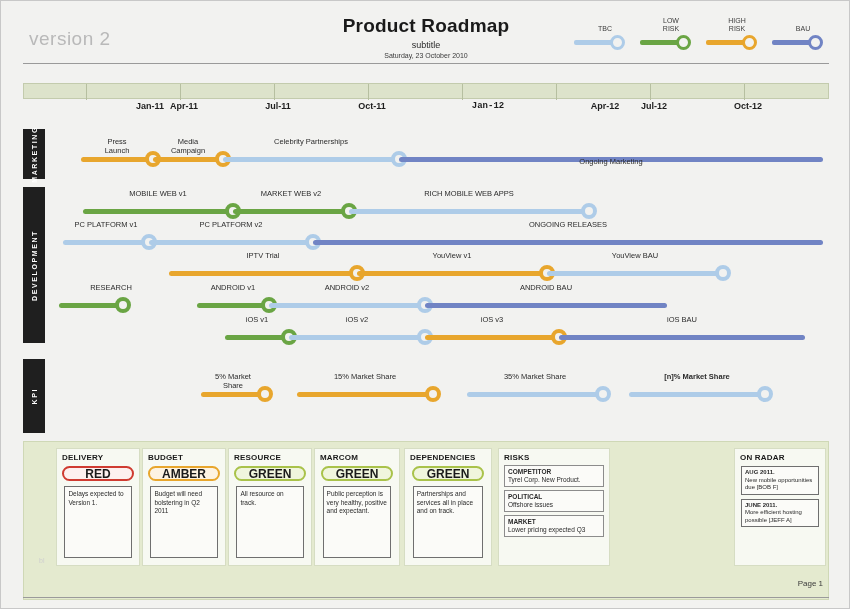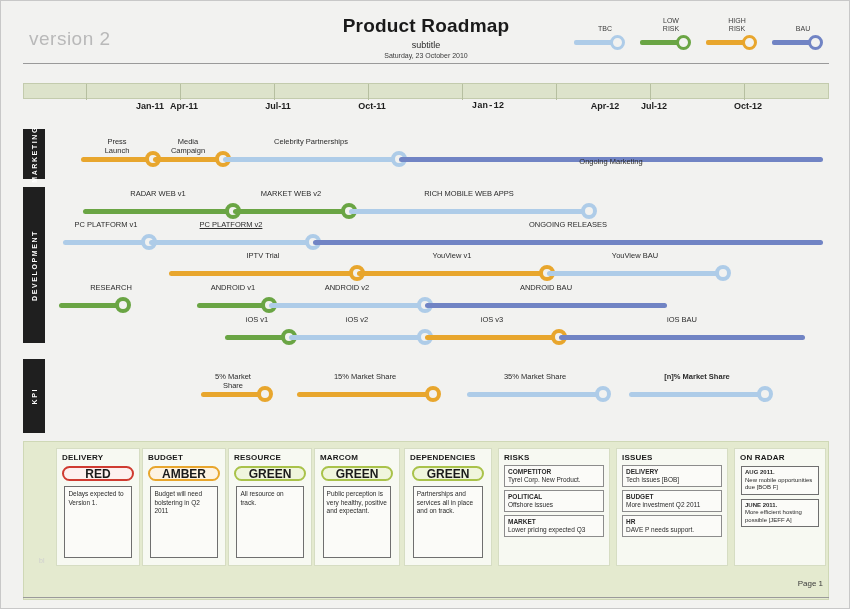--- a/index.html
+++ b/index.html
@@ -207,33 +207,33 @@
       <div class="bar c-high" style="left: 152px; width: 70px; top: 155.5px;"></div>
       <div class="bar-label" style="left: 187px; top: 136px;">Media
 Campaign</div>
       <div class="node n-high" style="left: 222px; top: 158px;"></div>
       <div class="bar c-tbc" style="left: 222px; width: 176px; top: 155.5px;"></div>
       <div class="bar-label" style="left: 310px; top: 136px;">Celebrity Partnerships</div>
       <div class="node n-tbc" style="left: 398px; top: 158px;"></div>
       <div class="bar c-bau" style="left: 398px; width: 424px; top: 155.5px;"></div>
       <div class="bar-label" style="left: 610px; top: 136px; margin-top: 20px;">Ongoing Marketing</div>
       <div class="bar c-low" style="left: 82px; width: 150px; top: 207.5px;"></div>
-      <div class="bar-label" style="left: 157px; top: 188px;">RADAR WEB v1</div>
+      <div class="bar-label" style="left: 157px; top: 188px;">MOBILE WEB v1</div>
       <div class="node n-low" style="left: 232px; top: 210px;"></div>
       <div class="bar c-low" style="left: 232px; width: 116px; top: 207.5px;"></div>
       <div class="bar-label" style="left: 290px; top: 188px;">MARKET WEB v2</div>
       <div class="node n-low" style="left: 348px; top: 210px;"></div>
       <div class="bar c-tbc" style="left: 348px; width: 240px; top: 207.5px;"></div>
       <div class="bar-label" style="left: 468px; top: 188px;">RICH MOBILE WEB APPS</div>
       <div class="node n-tbc" style="left: 588px; top: 210px;"></div>
       <div class="bar c-tbc" style="left: 62px; width: 86px; top: 238.5px;"></div>
       <div class="bar-label" style="left: 105px; top: 219px;">PC PLATFORM v1</div>
       <div class="node n-tbc" style="left: 148px; top: 241px;"></div>
       <div class="bar c-tbc" style="left: 148px; width: 164px; top: 238.5px;"></div>
-      <div class="bar-label" style="left: 230px; top: 219px; text-decoration: underline;">PC PLATFORM v2</div>
+      <div class="bar-label" style="left: 230px; top: 219px;">PC PLATFORM v2</div>
       <div class="node n-tbc" style="left: 312px; top: 241px;"></div>
       <div class="bar c-bau" style="left: 312px; width: 510px; top: 238.5px;"></div>
       <div class="bar-label" style="left: 567px; top: 219px;">ONGOING RELEASES</div>
       <div class="bar c-high" style="left: 168px; width: 188px; top: 269.5px;"></div>
       <div class="bar-label" style="left: 262px; top: 250px;">IPTV Trial</div>
       <div class="node n-high" style="left: 356px; top: 272px;"></div>
       <div class="bar c-high" style="left: 356px; width: 190px; top: 269.5px;"></div>
       <div class="bar-label" style="left: 451px; top: 250px;">YouView v1</div>
       <div class="node n-high" style="left: 546px; top: 272px;"></div>
       <div class="bar c-tbc" style="left: 546px; width: 176px; top: 269.5px;"></div>
@@ -310,35 +310,20 @@
         </div>
         <div class="list-item">
           <div class="li-head">POLITICAL</div>
           <div>Offshore issues</div>
         </div>
         <div class="list-item">
           <div class="li-head">MARKET</div>
           <div>Lower pricing expected Q3</div>
         </div>
       </div>
-      <div class="dash-card" style="left: 592px; width: 112px;">
-        <div class="dash-title">ISSUES</div>
-        <div class="list-item">
-          <div class="li-head">DELIVERY</div>
-          <div>Tech issues [BOB]</div>
-        </div>
-        <div class="list-item">
-          <div class="li-head">BUDGET</div>
-          <div>More investment Q2 2011</div>
-        </div>
-        <div class="list-item">
-          <div class="li-head">HR</div>
-          <div>DAVE P needs support.</div>
-        </div>
-      </div>
       <div class="dash-card" style="left: 710px; width: 92px;">
         <div class="dash-title">ON RADAR</div>
         <div class="radar-item">
           <div class="li-head">AUG 2011.</div>
           <div>New mobile opportunities due [BOB F]</div>
         </div>
         <div class="radar-item">
           <div class="li-head">JUNE 2011.</div>
           <div>More efficient hosting possible [JEFF A]</div>
         </div>

